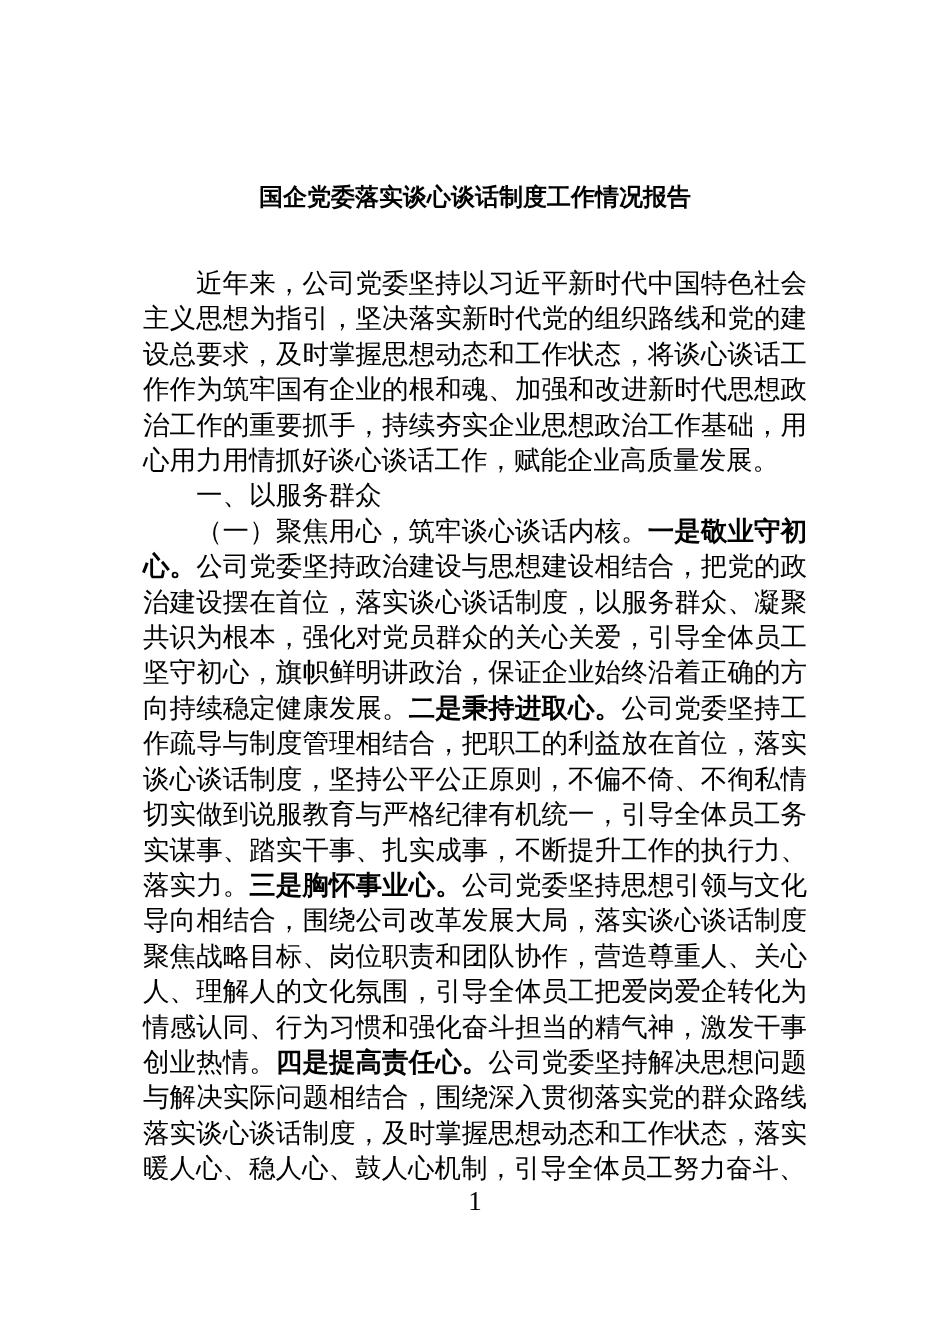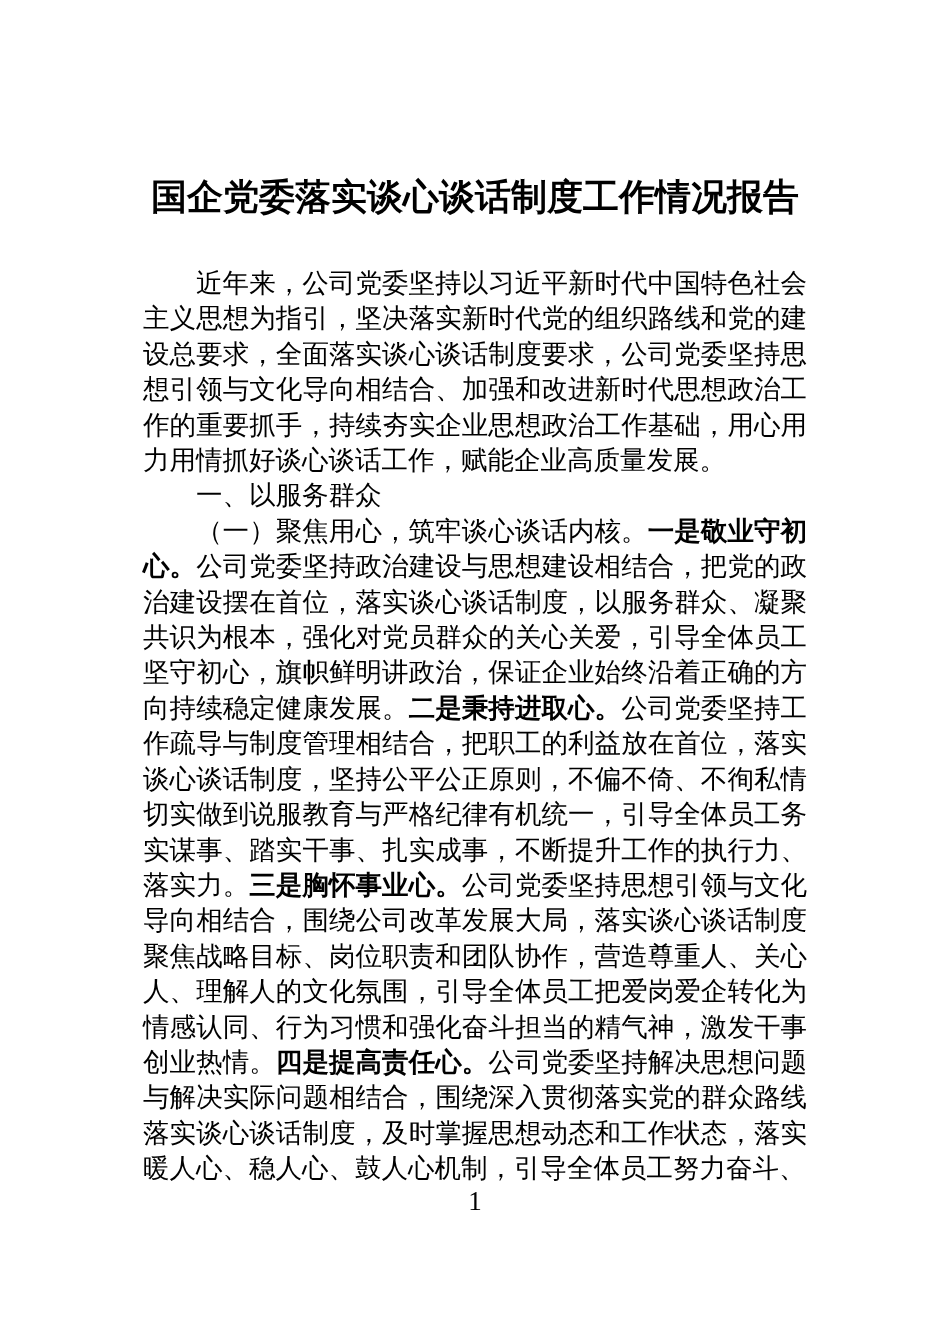--- a/index.html
+++ b/index.html
@@ -17,21 +17,21 @@
     color: #000000;
   }
   .content {
     position: absolute;
     left: 143px;
     top: 0;
     width: 664px;
   }
   .doc-title {
     margin: 172px 0 0 0;
-    font-size: 36px;
+    font-size: 24px;
     line-height: 50px;
     font-weight: bold;
     text-align: center;
     letter-spacing: 0;
     color: #000000;
   }
   .body-text {
     margin-top: 44px;
     font-size: 26.5px;
     line-height: 35.4px;
@@ -61,21 +61,21 @@
     color: #000000;
   }
 </style>
 </head>
 <body>
 
 <div class="page">
   <div class="content">
     <h1 class="doc-title">国企党委落实谈心谈话制度工作情况报告</h1>
     <div class="body-text">
-        <p class="para"><span class="">近年来，公司党委坚持以习近平新时代中国特色社会主义思想为指引，坚决落实新时代党的组织路线和党的建设总要求，全面落实谈心谈话制度要求，公司党委坚持思想引领与文化导向相结合、加强和改进新时代思想政治工作的重要抓手，持续夯实企业思想政治工作基础，用心用力用情抓好谈心谈话工作，赋能企业高质量发展。</span></p>
+        <p class="para"><span class="">近年来，公司党委坚持以习近平新时代中国特色社会主义思想为指引，坚决落实新时代党的组织路线和党的建设总要求，及时掌握思想动态和工作状态，将谈心谈话工作作为筑牢国有企业的根和魂、加强和改进新时代思想政治工作的重要抓手，持续夯实企业思想政治工作基础，用心用力用情抓好谈心谈话工作，赋能企业高质量发展。</span></p>
         <p class="para"><span class="">一、以服务群众</span></p>
         <p class="para"><span class="">（一）聚焦用心，筑牢谈心谈话内核。</span><span class="bold">一是敬业守初心。</span><span class="">公司党委坚持政治建设与思想建设相结合，把党的政治建设摆在首位，落实谈心谈话制度，以服务群众、凝聚共识为根本，强化对党员群众的关心关爱，引导全体员工坚守初心，旗帜鲜明讲政治，保证企业始终沿着正确的方向持续稳定健康发展。</span><span class="bold">二是秉持进取心。</span><span class="">公司党委坚持工作疏导与制度管理相结合，把职工的利益放在首位，落实谈心谈话制度，坚持公平公正原则，不偏不倚、不徇私情切实做到说服教育与严格纪律有机统一，引导全体员工务实谋事、踏实干事、扎实成事，不断提升工作的执行力、落实力。</span><span class="bold">三是胸怀事业心。</span><span class="">公司党委坚持思想引领与文化导向相结合，围绕公司改革发展大局，落实谈心谈话制度聚焦战略目标、岗位职责和团队协作，营造尊重人、关心人、理解人的文化氛围，引导全体员工把爱岗爱企转化为情感认同、行为习惯和强化奋斗担当的精气神，激发干事创业热情。</span><span class="bold">四是提高责任心。</span><span class="">公司党委坚持解决思想问题与解决实际问题相结合，围绕深入贯彻落实党的群众路线落实谈心谈话制度，及时掌握思想动态和工作状态，落实暖人心、稳人心、鼓人心机制，引导全体员工努力奋斗、</span></p>
       </div>
   </div>
   <div class="footer">
     <span class="page-number">1</span>
   </div>
 </div>
 
 </body></html>

